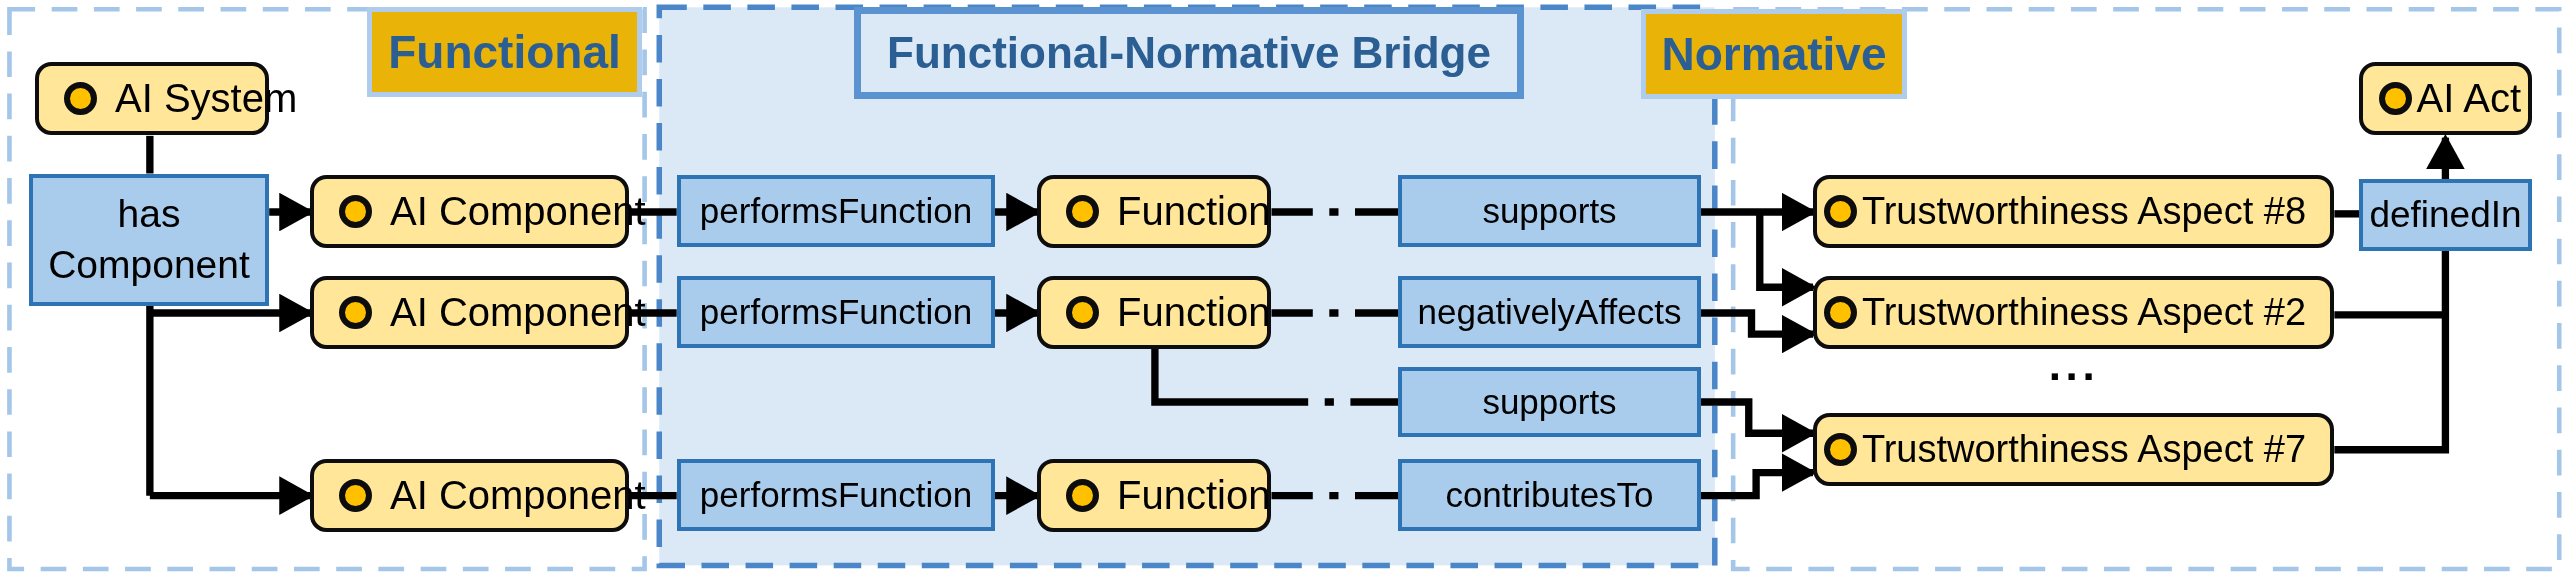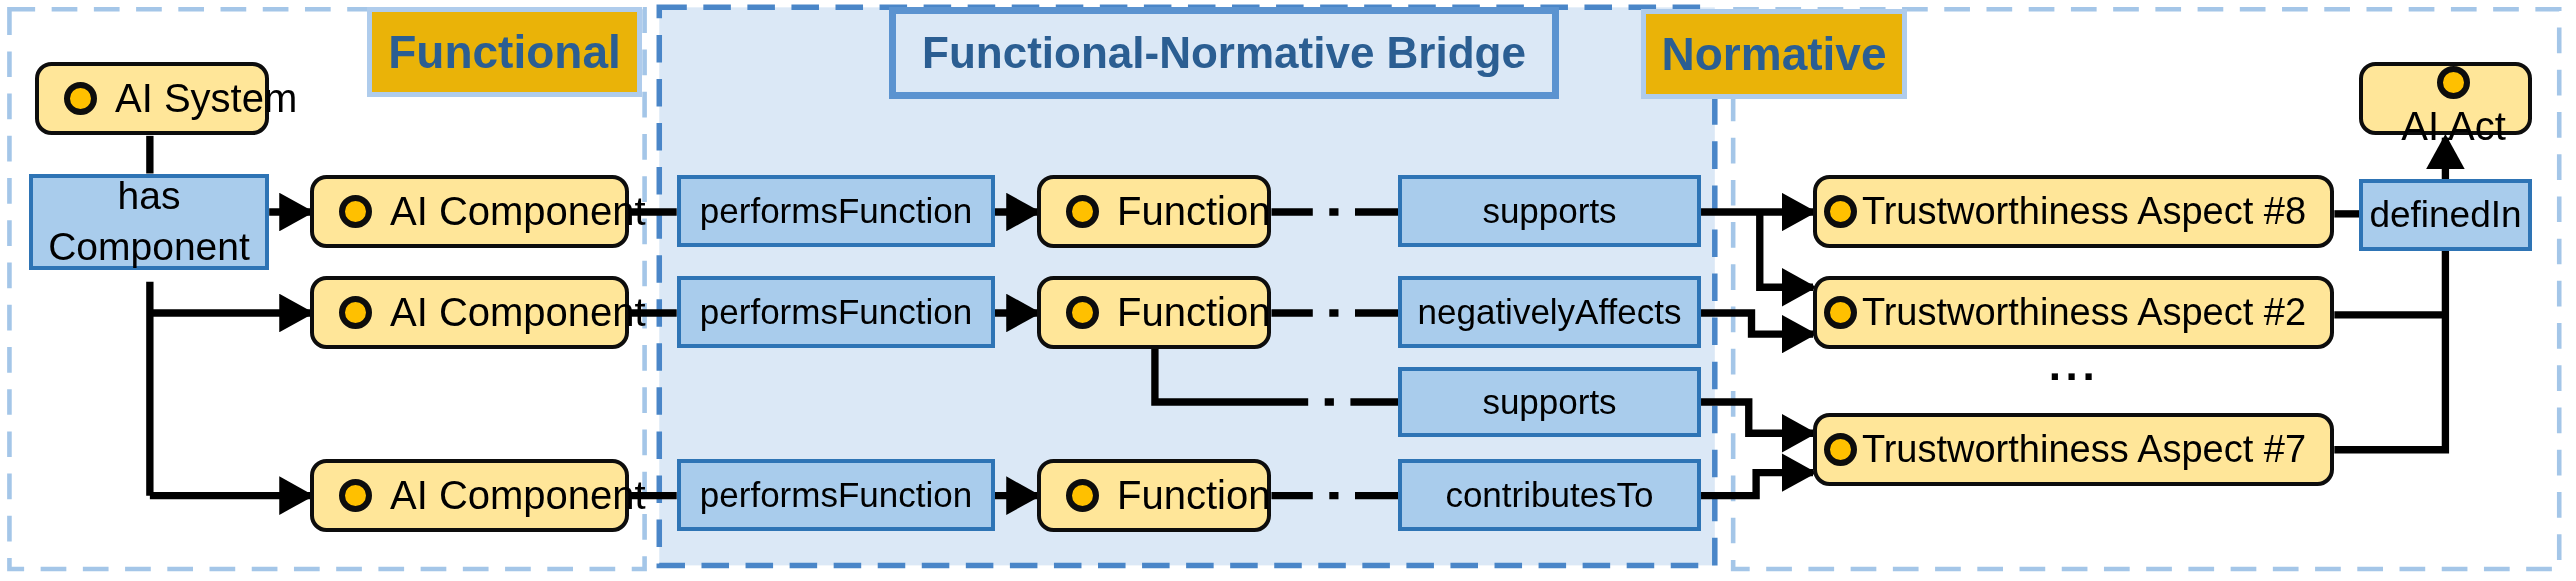--- a/index.html
+++ b/index.html
@@ -12,21 +12,21 @@
   .node .dot{width:33px;height:33px;border-radius:50%;background:#FFC000;
              border:6.4px solid #0d0d0d;box-sizing:border-box;flex:none;}
   .node.aspect{font-size:38px;padding-left:7.3px;gap:4.6px;}
   .rel{position:absolute;z-index:2;background:#A9CCEC;border:4.6px solid #2E74B5;
        display:flex;align-items:center;justify-content:center;text-align:center;
        box-sizing:border-box;font-size:35px;line-height:1.3;}
   .panel-title{position:absolute;z-index:3;display:flex;align-items:center;
        justify-content:center;font-weight:bold;color:#2B5E92;box-sizing:border-box;
        white-space:nowrap;}
   .t-light{background:#eab308;border:5.5px solid #AFCCEC;font-size:46px;}
-  .t-bridge{background:#DBE8F6;border:7.3px solid #5B93D0;font-size:44px;margin-left:35px;}
+  .t-bridge{background:#DBE8F6;border:7.3px solid #5B93D0;font-size:44px;}
   .ellipsis{position:absolute;z-index:2;font-size:44px;font-weight:bold;
        letter-spacing:4.6px;display:flex;align-items:center;justify-content:center;}
 </style>
 </head>
 <body>
 
 <div id="canvas">
 
   <svg id="wires" width="2576" height="581" viewBox="0 0 2806 633">
     <defs>
@@ -117,26 +117,26 @@
   </div>
   <div class="node aspect" style="left:1813px;top:276px;width:521px;height:73px;">
     <span class="dot"></span>
     <span>Trustworthiness Aspect #2</span>
   </div>
   <div class="node aspect" style="left:1813px;top:413px;width:521px;height:73px;">
     <span class="dot"></span>
     <span>Trustworthiness Aspect #7</span>
   </div>
 
-  <div class="node" style="left:2359px;top:62px;width:173px;height:73px;padding-left:16px;gap:4.6px;flex-direction:column;">
+  <div class="node" style="left:2359px;top:62px;width:173px;height:73px;padding-left:16px;gap:4.6px;">
     <span class="dot"></span>
     <span>AI Act</span>
   </div>
 
-  <div class="rel" style="left:29px;top:174px;width:240px;height:96px;font-size:39px;padding:0 31px;">
+  <div class="rel" style="left:29px;top:174px;width:240px;height:132px;font-size:39px;padding:0 31px;">
     <span>has Component</span>
   </div>
   <div class="rel" style="left:677px;top:175px;width:318px;height:72px;">
     <span>performsFunction</span>
   </div>
   <div class="rel" style="left:677px;top:276px;width:318px;height:72px;">
     <span>performsFunction</span>
   </div>
   <div class="rel" style="left:677px;top:459px;width:318px;height:72px;">
     <span>performsFunction</span>

